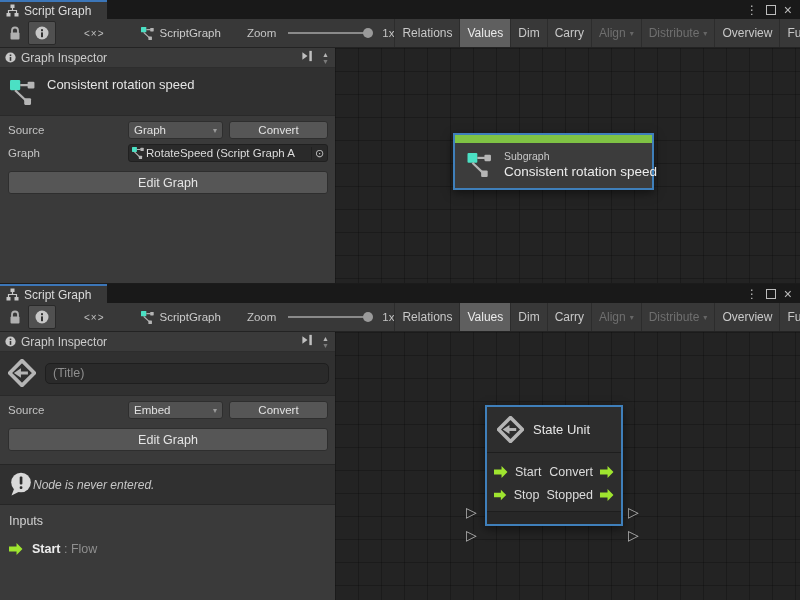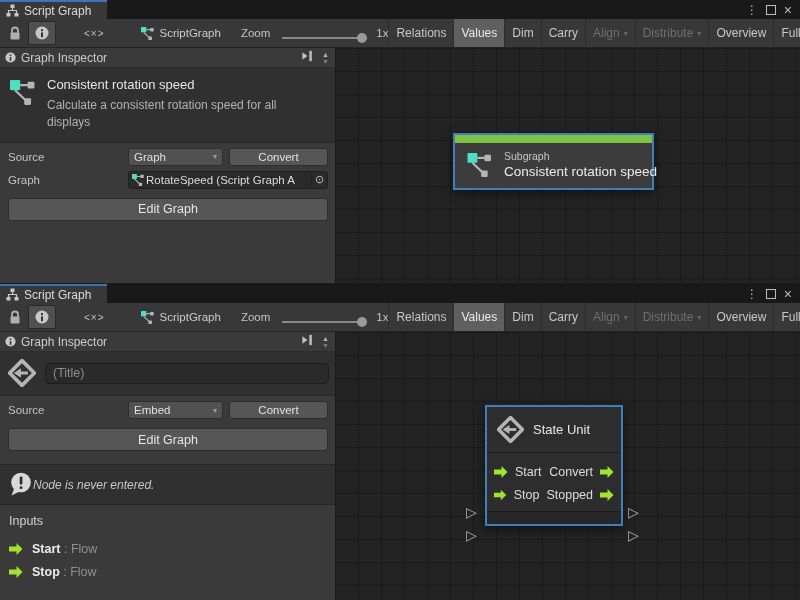--- a/index.html
+++ b/index.html
@@ -18,21 +18,21 @@
   .maxbox{width:8px;height:8px;border:1.5px solid #bdbdbd;display:inline-block;}
   .closex{font-size:14px;}
 
   
   .toolbar{height:28px;background:#383838;border-bottom:1px solid #232323;
            display:flex;align-items:center;font-size:12px;position:relative;}
   .tool-ic{height:22px;display:flex;align-items:center;justify-content:center;padding:0 6px;}
   .tool-ic.pressed{background:#505050;border:1px solid #292929;border-radius:2px;}
   .codeglyph{font-size:10px;color:#c0c0c0;letter-spacing:1px;}
   .crumb{display:flex;align-items:center;gap:6px;margin-left:30px;font-size:11.5px;color:#cccccc;}
-  .zoomwrap{display:flex;align-items:flex-end;margin-left:20px;font-size:11.5px;color:#c4c4c4;}
+  .zoomwrap{display:flex;align-items:center;margin-left:26px;font-size:11.5px;color:#c4c4c4;}
   .slider{width:84px;height:2px;background:#8a8a8a;position:relative;margin:0 10px 0 12px;}
   .thumb{position:absolute;right:-1px;top:-4px;width:10px;height:10px;border-radius:50%;background:#9a9a9a;}
   .tbar-right{margin-left:auto;display:flex;align-items:stretch;height:28px;}
   .tbtn{display:flex;align-items:center;padding:0 7px;border-left:1px solid #2c2c2c;
         color:#c8c8c8;font-size:12px;white-space:nowrap;}
   .tbtn.active{background:#5f5f5f;color:#eaeaea;}
   .tbtn.disabled{color:#6f6f6f;}
   .dd-arrow{font-size:8px;margin-left:4px;color:#9a9a9a;}
   .tbtn.disabled .dd-arrow{color:#666;}
 
@@ -221,21 +221,20 @@
           <span>▲</span>
           <span class="dn">▼</span>
         </span>
       </div>
       <div class="desc-section">
         <svg width="25" height="25" viewBox="0 0 22 22" style="flex:none;margin-top:3px">
             <use href="#ic-graph"></use>
           </svg>
         <div>
           <div class="desc-title">Consistent rotation speed</div>
-          <div class="desc-text">Calculate a consistent rotation speed for all displays</div>
         </div>
       </div>
       <div class="frow">
         <span class="flabel">Source</span>
         <span class="dropdown">
           <span>Graph</span>
           <span class="dd-arrow">▾</span>
         </span>
         <span class="ubtn">Convert</span>
       </div>
@@ -366,26 +365,20 @@
           </svg>
         <span>Node is never entered.</span>
       </div>
       <div class="iosec">
         <div class="iohead">Inputs</div>
         <div class="iorow">
           <svg width="14" height="12" viewBox="0 0 13 11">
               <use href="#ic-flowarrow"></use>
             </svg>
           <span><span class="pname">Start</span> <span class="ptype">: Flow</span></span>
-        </div>
-        <div class="iorow">
-          <svg width="14" height="12" viewBox="0 0 13 11">
-              <use href="#ic-flowarrow"></use>
-            </svg>
-          <span><span class="pname">Stop</span> <span class="ptype">: Flow</span></span>
         </div>
 
       </div>
     </div>
 
     <div class="canvas">
 
       <span class="connector" style="left:131px;top:173px;">▷</span>
       <span class="connector" style="left:131px;top:196px;">▷</span>
       <span class="connector" style="left:293px;top:173px;">▷</span>

